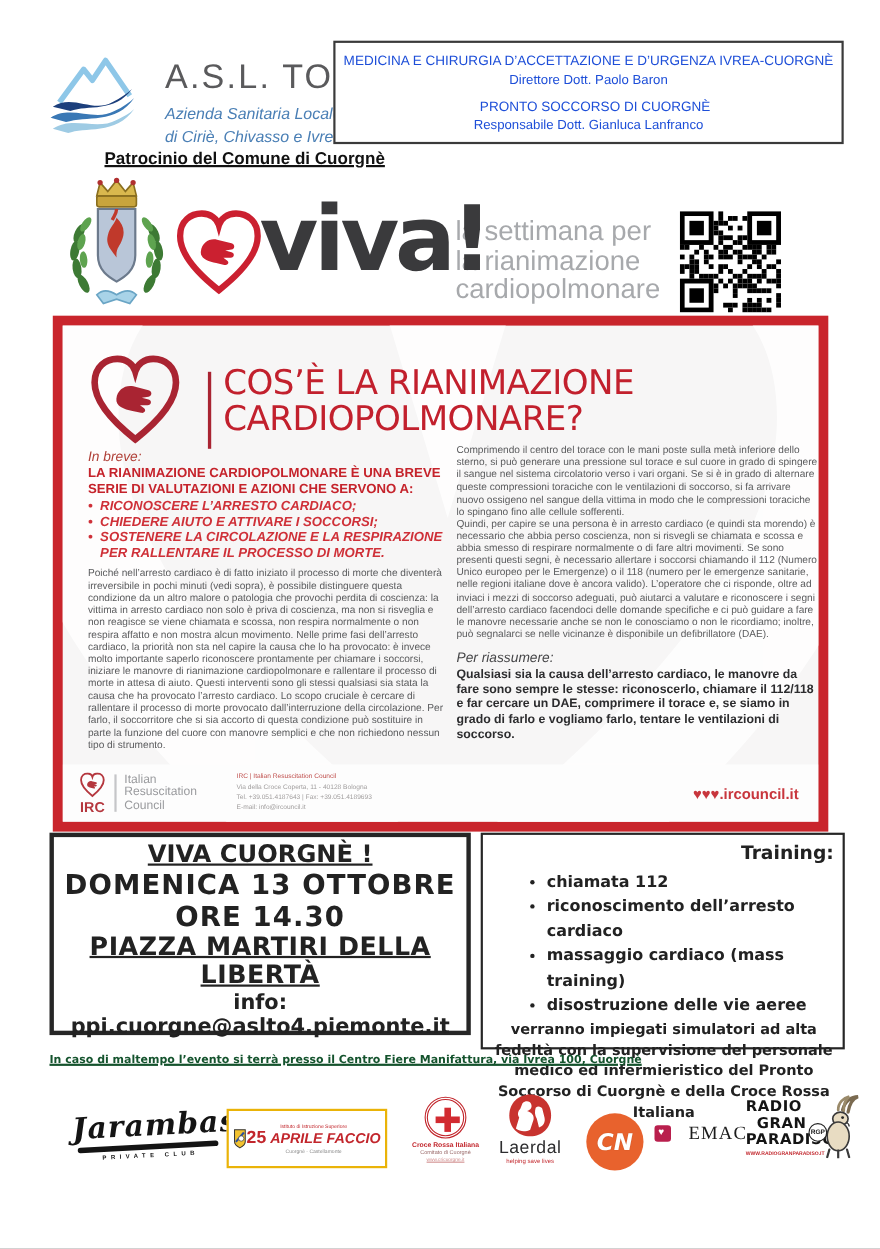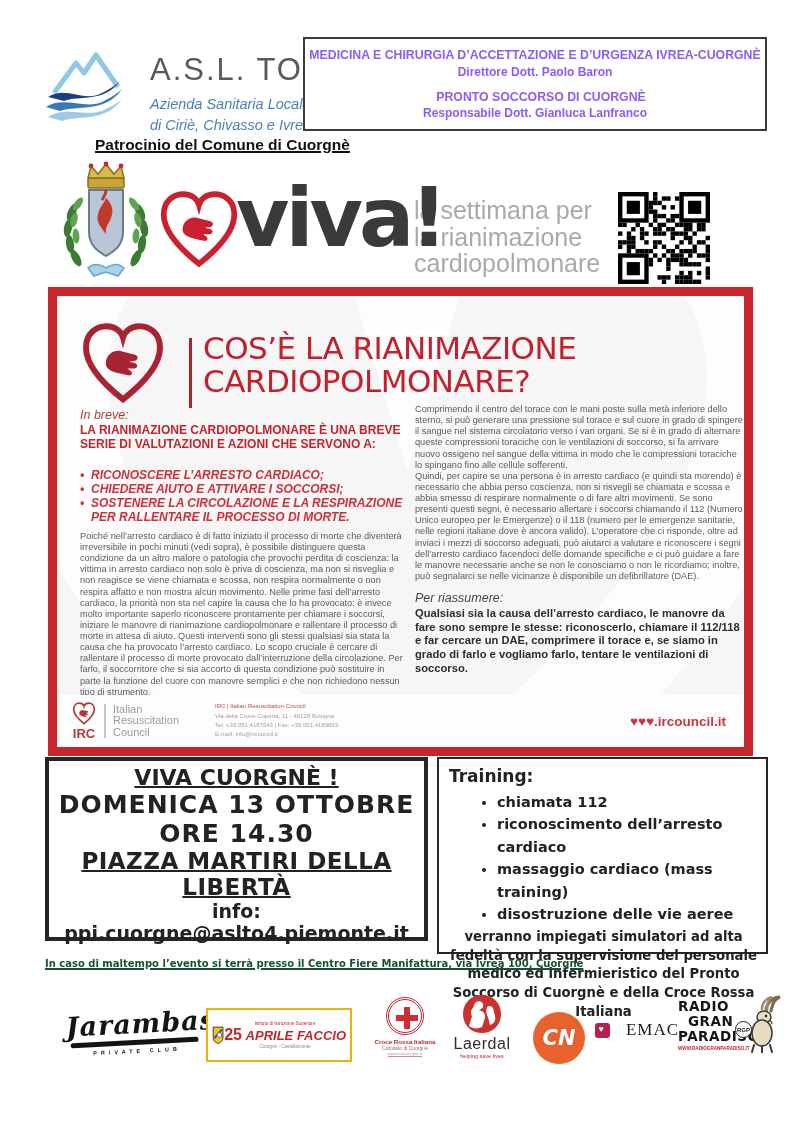--- a/index.html
+++ b/index.html
@@ -10,21 +10,21 @@
   }
   .abs { position:absolute; }
 
   
   .asl-title { left:150px; top:52px; font-size:31px; color:#5a5a5c; letter-spacing:2px; }
   .asl-sub   { left:150px; top:94px; font-style:italic; color:#4a7fb5; font-size:14.5px; line-height:1.45; }
   .dept-box  {
     left:303px; top:37px; width:464px; height:94px; border:2px solid #3a3a3a;
     text-align:center; padding-top:9px; background:#fff;
   }
-  .dept-box div { font-weight:bold; color:#8b5cf6; }
+  .dept-box div { font-weight:normal; color:#1d4ed8; }
   .dept-l1 { font-size:12.3px; }
   .dept-l2 { font-size:12px; margin-top:3px; }
   .dept-l3 { font-size:12.3px; margin-top:11px;padding-left:12px; }
   .dept-l4 { font-size:12px; margin-top:2px; }
   .patrocinio { left:95px; top:136px; font-size:15.5px; font-weight:bold; color:#111;
                 text-decoration:underline; text-decoration-thickness:2px; }
 
   
   .viva-title { left:236px; top:170px; font-family:"DejaVu Sans", sans-serif; font-weight:800;
                 font-size:82px; letter-spacing:-4px; color:#3a3a3c; }
@@ -43,21 +43,21 @@
   .ib-heart { position:absolute; left:20px; top:26px; color:#a92432; }
   .ib-divider { position:absolute; left:132px; top:42px; width:3px; height:70px; background:#a92432; }
   .ib-title { position:absolute; left:146px; top:36px; font-size:31px; line-height:1.08;
               font-weight:400; color:#c2202d; letter-spacing:-0.5px;
               font-family:"DejaVu Sans", sans-serif; }
   .col { position:absolute; top:112px; }
   .col-left  { left:23px;  width:327px; }
   .col-right { left:358px; width:330px; top:108px; }
   .in-breve { font-style:italic; font-size:12.5px; color:#b04038; margin-bottom:2px; }
   .intro { font-size:12px; font-weight:800; color:#c5232b; line-height:1.16; }
-  .red-bullets { list-style:none; margin-top:16px; }
+  .red-bullets { list-style:none; margin-top:1px; }
   .red-bullets li { font-size:12px; font-weight:800; font-style:italic; color:#cf3038;
                     line-height:1.17; padding-left:11px; position:relative; }
   .red-bullets li::before { content:"•"; position:absolute; left:0; }
   .body-text { margin-top:7px; font-size:9.2px; line-height:1.21; color:#5a5b5d; }
   .body-text.first { margin-top:0; }
   .riassumere { font-style:italic; font-size:12.5px; color:#454547; margin-top:9px; }
   .summary { font-size:11.2px; font-weight:800; color:#2c2c2e; line-height:1.22; margin-top:2px; }
 
   .irc-strip { position:absolute; left:0; bottom:0; width:100%; height:52px; background:#fdfdfd;
                display:flex; align-items:center; }
@@ -77,21 +77,21 @@
     padding:4px 2px; text-align:center; font-family:"DejaVu Sans", sans-serif;
   }
   .ev1 { font-size:22px; font-weight:800; text-decoration:underline; text-decoration-thickness:2px; }
   .ev2, .ev3 { font-size:25px; font-weight:800; letter-spacing:1px; }
   .ev4 { font-size:23px; font-weight:800; text-decoration:underline; text-decoration-thickness:2px; letter-spacing:0.5px; }
   .ev5 { font-size:19px; font-weight:800; }
   .training-box {
     left:437px; top:757px; width:331px; height:197px; border:2px solid #262626; background:#fff;
     padding:7px 8px 0 10px; font-family:"DejaVu Sans", sans-serif;
   }
-  .tr-title { font-size:17px; font-weight:800; }
+  .tr-title { font-size:17px; font-weight:800;text-align:right; }
   .tr-list { margin:5px 0 2px 48px; }
   .tr-list li { font-size:14.5px; font-weight:800; line-height:1.55; }
   .tr-note { text-align:center; font-size:13.2px; font-weight:800; line-height:1.42; margin-top:1px; }
 
   .weather-note { left:45px; top:958px; font-size:10px; font-weight:800; color:#14532d;
                   text-decoration:underline; text-decoration-thickness:2px;
                   font-family:"DejaVu Sans", sans-serif; }
 
   
   .sp { position:absolute; text-align:center; }

